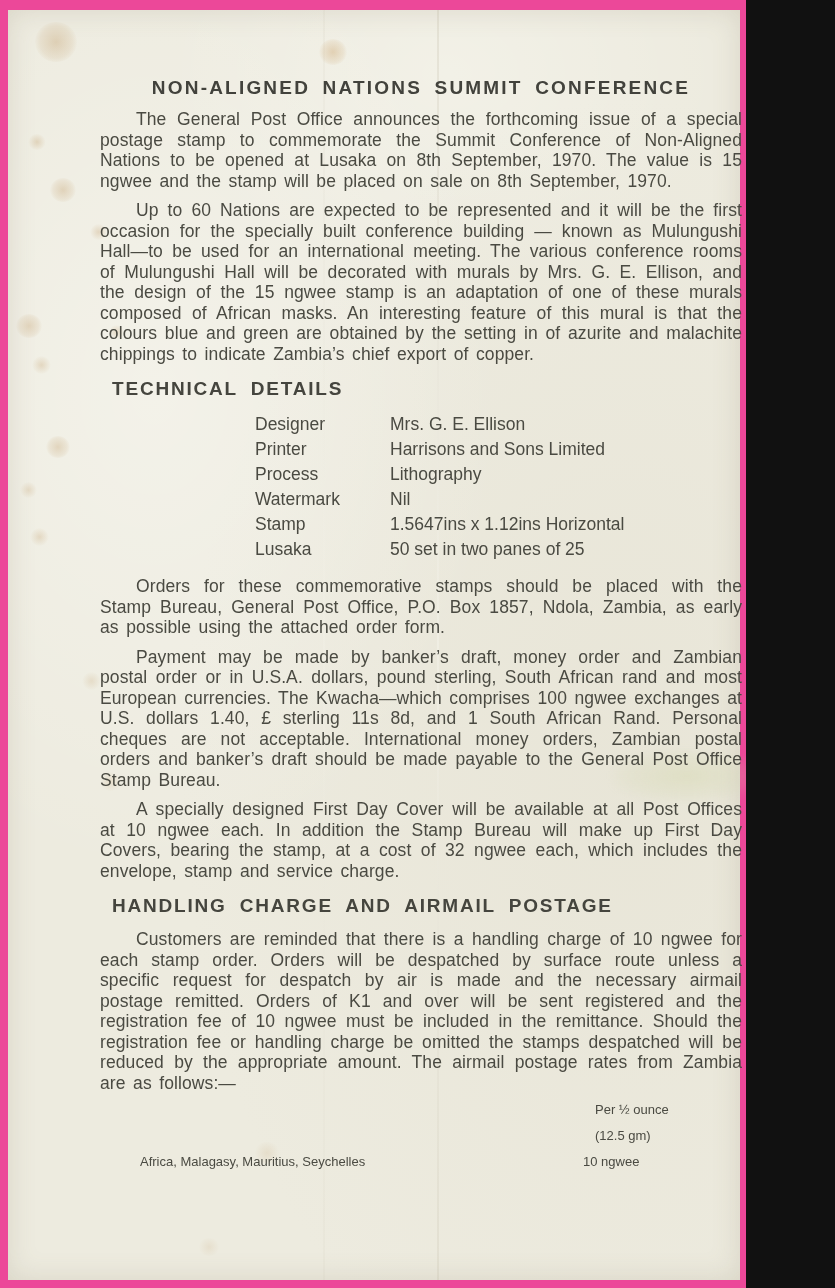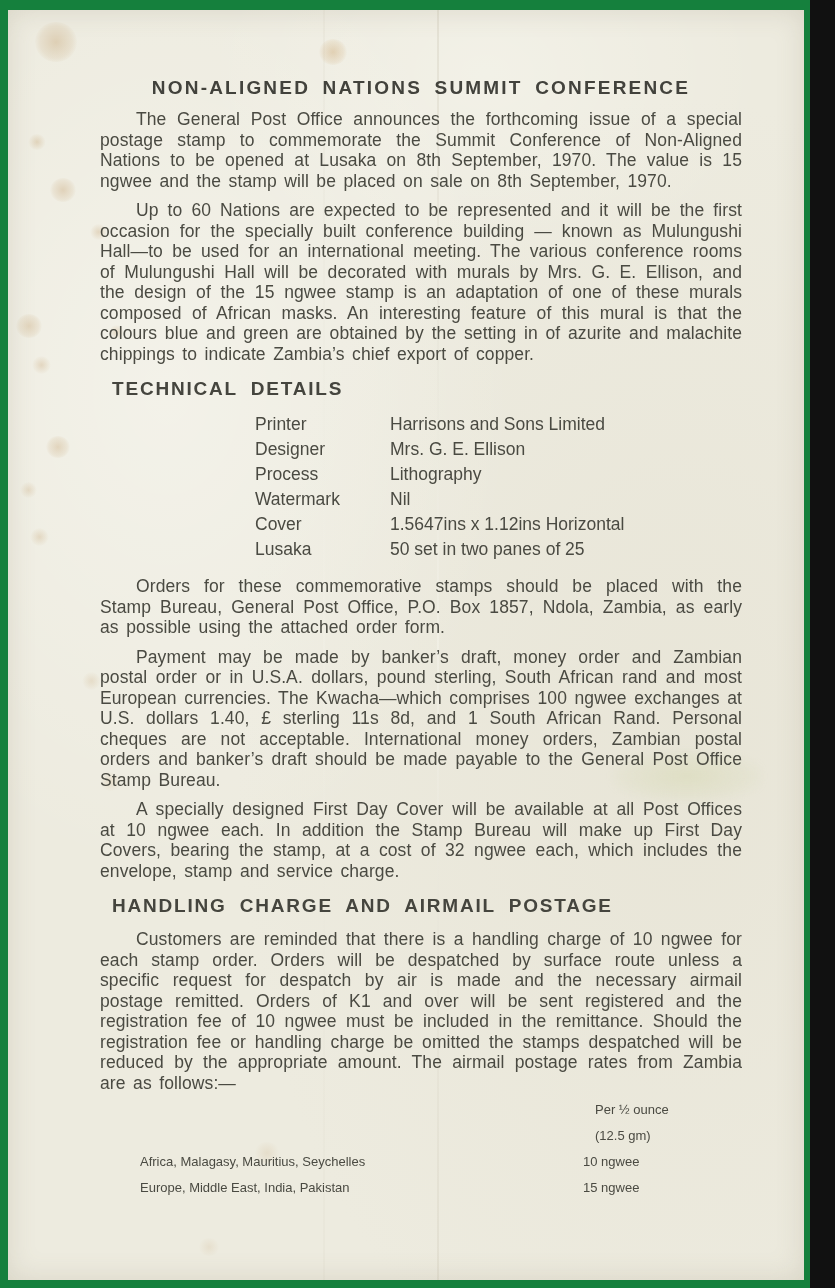--- a/index.html
+++ b/index.html
@@ -2,22 +2,22 @@
 <html><head>
 <meta charset="utf-8">
 <style>
   html,body{margin:0;padding:0;}
   body{
     width:835px;height:1288px;
     background:#111;
     font-family:"Liberation Sans", sans-serif;
   }
   .scan{
-    position:relative;width:810px;height:1288px;
-    background:#15803d;overflow:hidden;
+    position:relative;width:746px;height:1288px;
+    background:#ec4899;overflow:hidden;
   }
   .paper{
     position:absolute;top:10px;left:8px;right:6px;bottom:8px;
     background:#edebdf;
     background-image:
       radial-gradient(ellipse 500px 700px at 20% 30%, rgba(255,255,252,0.35), transparent 70%),
       radial-gradient(ellipse 600px 900px at 85% 60%, rgba(226,222,206,0.45), transparent 75%),
       radial-gradient(ellipse 400px 300px at 60% 5%, rgba(255,255,250,0.3), transparent 70%);
     box-shadow:inset 0 0 28px rgba(120,110,85,0.18);
   }
@@ -97,37 +97,37 @@
 
       <h1>NON-ALIGNED NATIONS SUMMIT CONFERENCE</h1>
 
       <p class="body">The General Post Office announces the forthcoming issue of a special postage stamp to commemorate the Summit Conference of Non-Aligned Nations to be opened at Lusaka on 8th September, 1970. The value is 15 ngwee and the stamp will be placed on sale on 8th September, 1970.</p>
       <p class="body">Up to 60 Nations are expected to be represented and it will be the first occasion for the specially built conference building — known as Mulungushi Hall—to be used for an international meeting. The various conference rooms of Mulungushi Hall will be decorated with murals by Mrs. G. E. Ellison, and the design of the 15 ngwee stamp is an adaptation of one of these murals composed of African masks. An interesting feature of this mural is that the colours blue and green are obtained by the setting in of azurite and malachite chippings to indicate Zambia’s chief export of copper.</p>
 
       <h2>TECHNICAL DETAILS</h2>
 
       <div class="tech-table">
         <div class="tech-row">
+          <span class="tech-label">Designer</span>
+          <span class="tech-value">Mrs. G. E. Ellison</span>
+        </div>
+        <div class="tech-row">
           <span class="tech-label">Printer</span>
           <span class="tech-value">Harrisons and Sons Limited</span>
-        </div>
-        <div class="tech-row">
-          <span class="tech-label">Designer</span>
-          <span class="tech-value">Mrs. G. E. Ellison</span>
         </div>
         <div class="tech-row">
           <span class="tech-label">Process</span>
           <span class="tech-value">Lithography</span>
         </div>
         <div class="tech-row">
           <span class="tech-label">Watermark</span>
           <span class="tech-value">Nil</span>
         </div>
         <div class="tech-row">
-          <span class="tech-label">Cover</span>
+          <span class="tech-label">Stamp</span>
           <span class="tech-value">1.5647ins x 1.12ins Horizontal</span>
         </div>
         <div class="tech-row">
           <span class="tech-label">Lusaka</span>
           <span class="tech-value">50 set in two panes of 25</span>
         </div>
       </div>
 
       <p class="body" style="margin-top:14px;">Orders for these commemorative stamps should be placed with the Stamp Bureau, General Post Office, P.O. Box 1857, Ndola, Zambia, as early as possible using the attached order form.</p>
       <p class="body">Payment may be made by banker’s draft, money order and Zambian postal order or in U.S.A. dollars, pound sterling, South African rand and most European currencies. The Kwacha—which comprises 100 ngwee exchanges at U.S. dollars 1.40, £ sterling 11s 8d, and 1 South African Rand. Personal cheques are not acceptable. International money orders, Zambian postal orders and banker’s draft should be made payable to the General Post Office Stamp Bureau.</p>
@@ -139,21 +139,17 @@
 
       <div class="rates">
         <div class="rate-header">
           <span>Per ½ ounce</span>
           <span>(12.5 gm)</span>
         </div>
         <div class="rate-row">
           <span class="dest">Africa, Malagasy, Mauritius, Seychelles</span>
           <span class="rate">10 ngwee</span>
         </div>
-        <div class="rate-row">
-          <span class="dest">Europe, Middle East, India, Pakistan</span>
-          <span class="rate">15 ngwee</span>
-        </div>
       </div>
 
     </div>
   </div>
 </div>
 
 </body></html>

